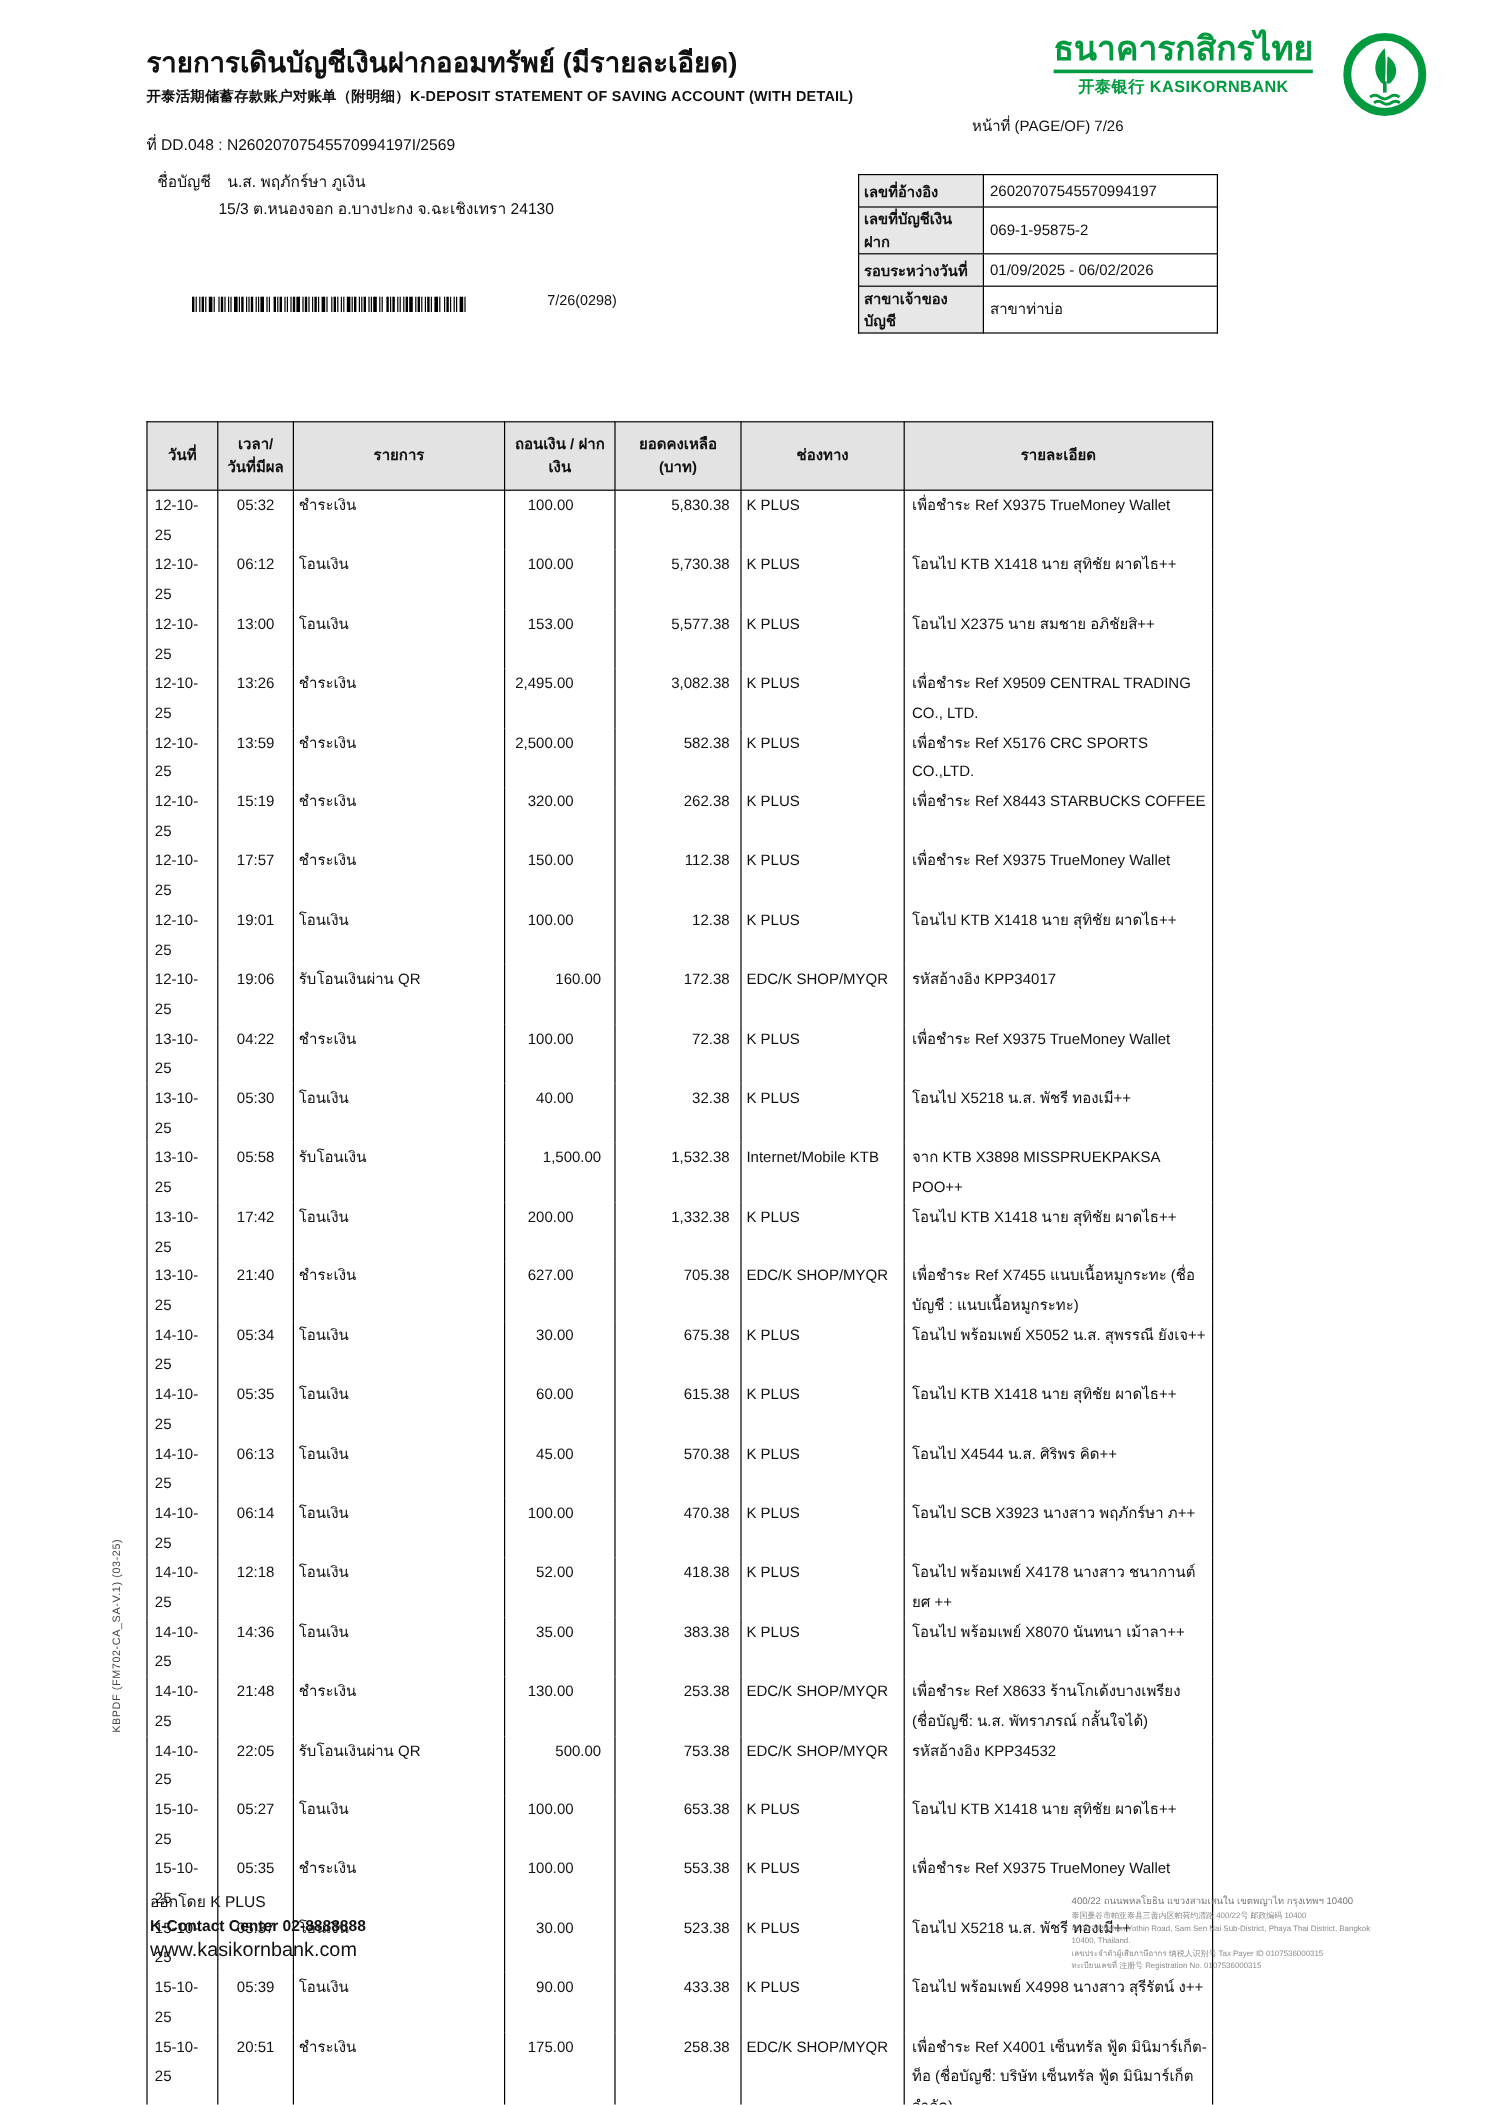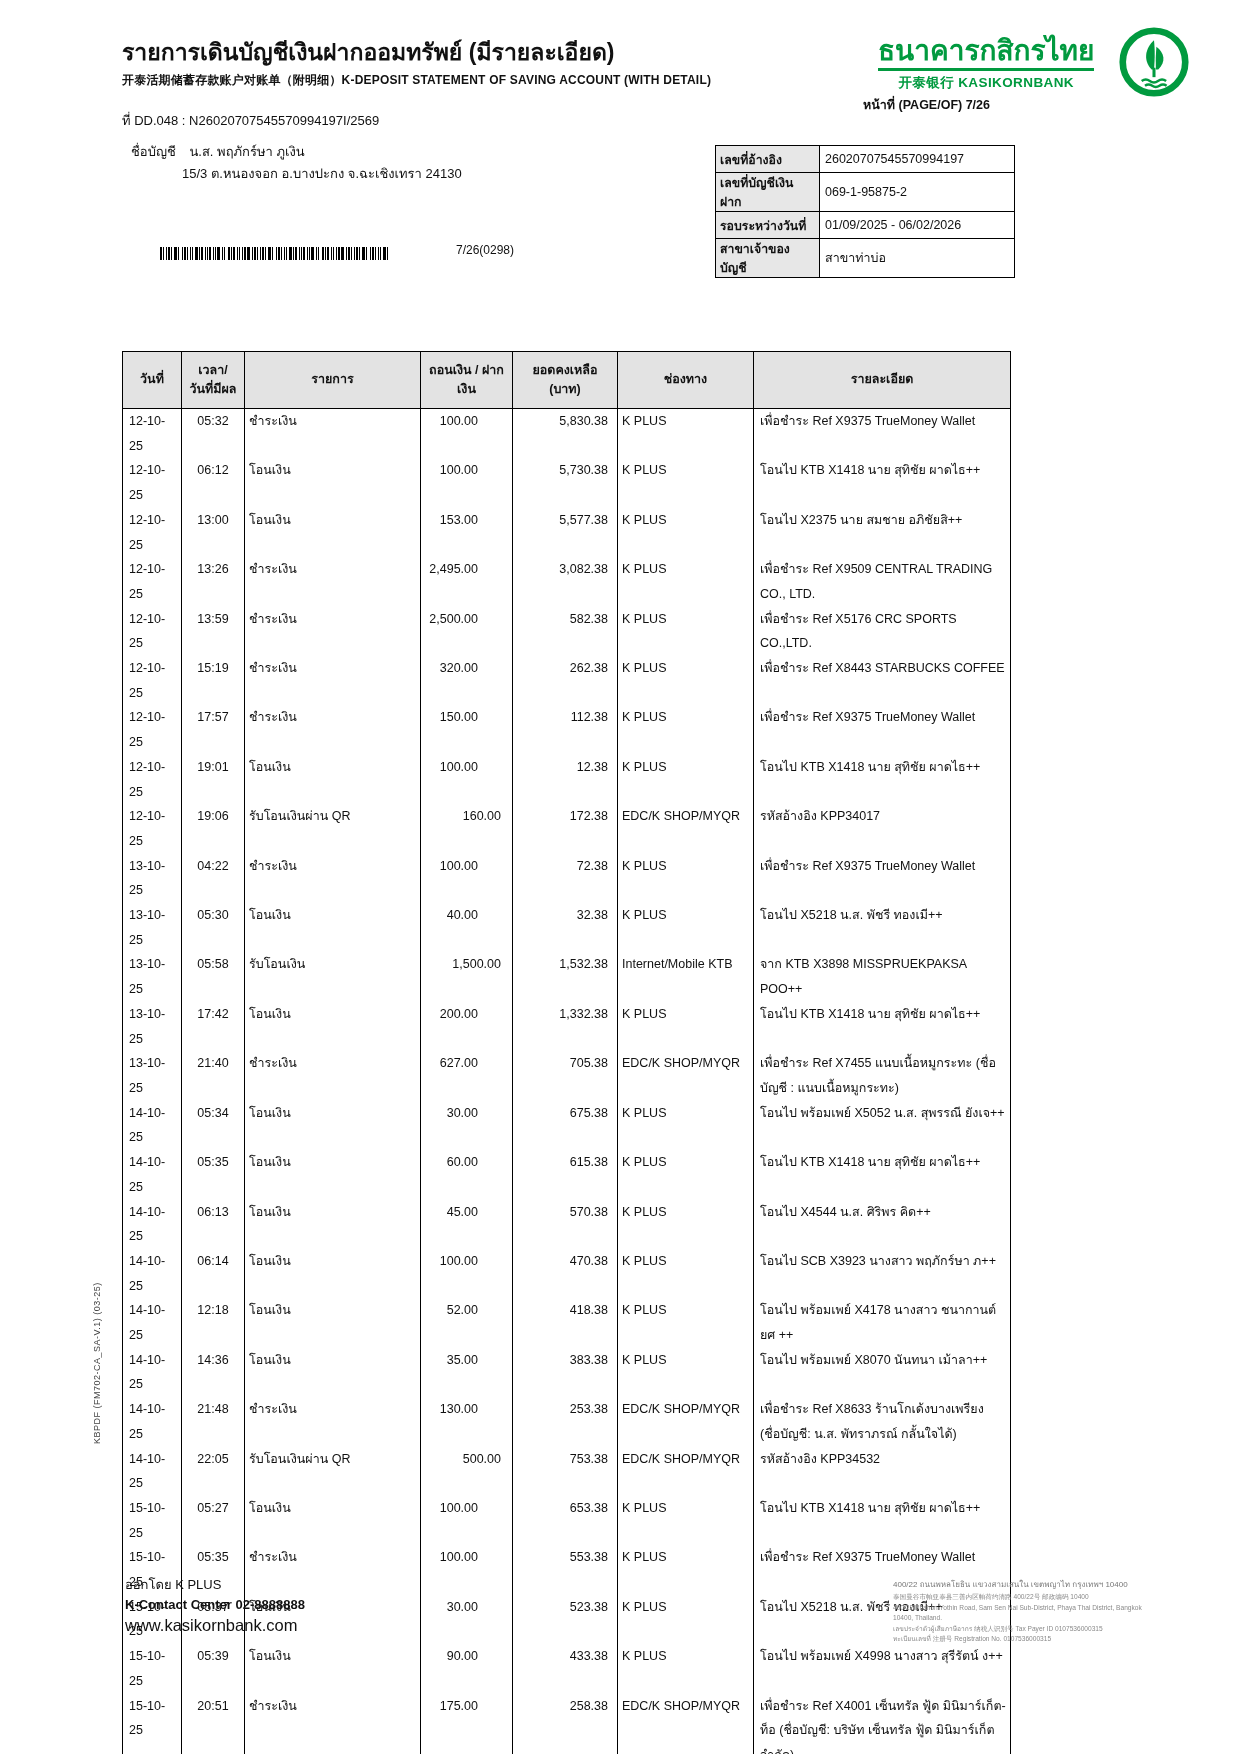--- a/index.html
+++ b/index.html
@@ -10,26 +10,26 @@
     font-family:"Liberation Sans","DejaVu Sans",sans-serif; color:var(--ink);
     overflow:hidden;
   }
   .abs{ position:absolute; }
 
   
   .doc-title{ left:122px; top:34px; font-size:23px; font-weight:700; }
   .doc-subtitle{ left:122px; top:72px; font-size:12px; font-weight:700; letter-spacing:0.2px; }
 
   
-  .logo-block{ left:878px; top:26px; display:flex; align-items:center; gap:24px; }
+  .logo-block{ left:878px; top:26px; display:flex; align-items:flex-start; gap:24px; }
   .bank-names{ text-align:center; }
   .bank-th{ font-size:28px; font-weight:700; color:var(--brand-green); line-height:1.05; }
   .bank-sub{ font-size:13.5px; font-weight:700; color:var(--brand-green);
              border-top:3px solid var(--brand-green); padding-top:3px; margin-top:3px; letter-spacing:0.4px;}
-  .page-of{ left:810px; top:95px; width:180px; text-align:right; font-size:12.5px;font-weight:bold; }
+  .page-of{ left:810px; top:95px; width:180px; font-size:12.5px; }
 
   
   .doc-no{ left:122px; top:110px; font-size:13px; }
   .acct-line{ left:131px; top:141px; font-size:13px; }
   .acct-line .lbl{ margin-right:10px; }
   .addr-line{ left:182px; top:163px; font-size:13px; }
 
   
   .info-box{ left:715px; top:145px; width:300px; border-collapse:collapse; font-size:12.5px; border:1.5px solid #000; table-layout:fixed; }
   .info-box th{ background:#e7e7e7; width:104px; font-weight:700; text-align:left; padding:0 4px; border:1px solid #000; height:27px; font-size:12.3px; }

